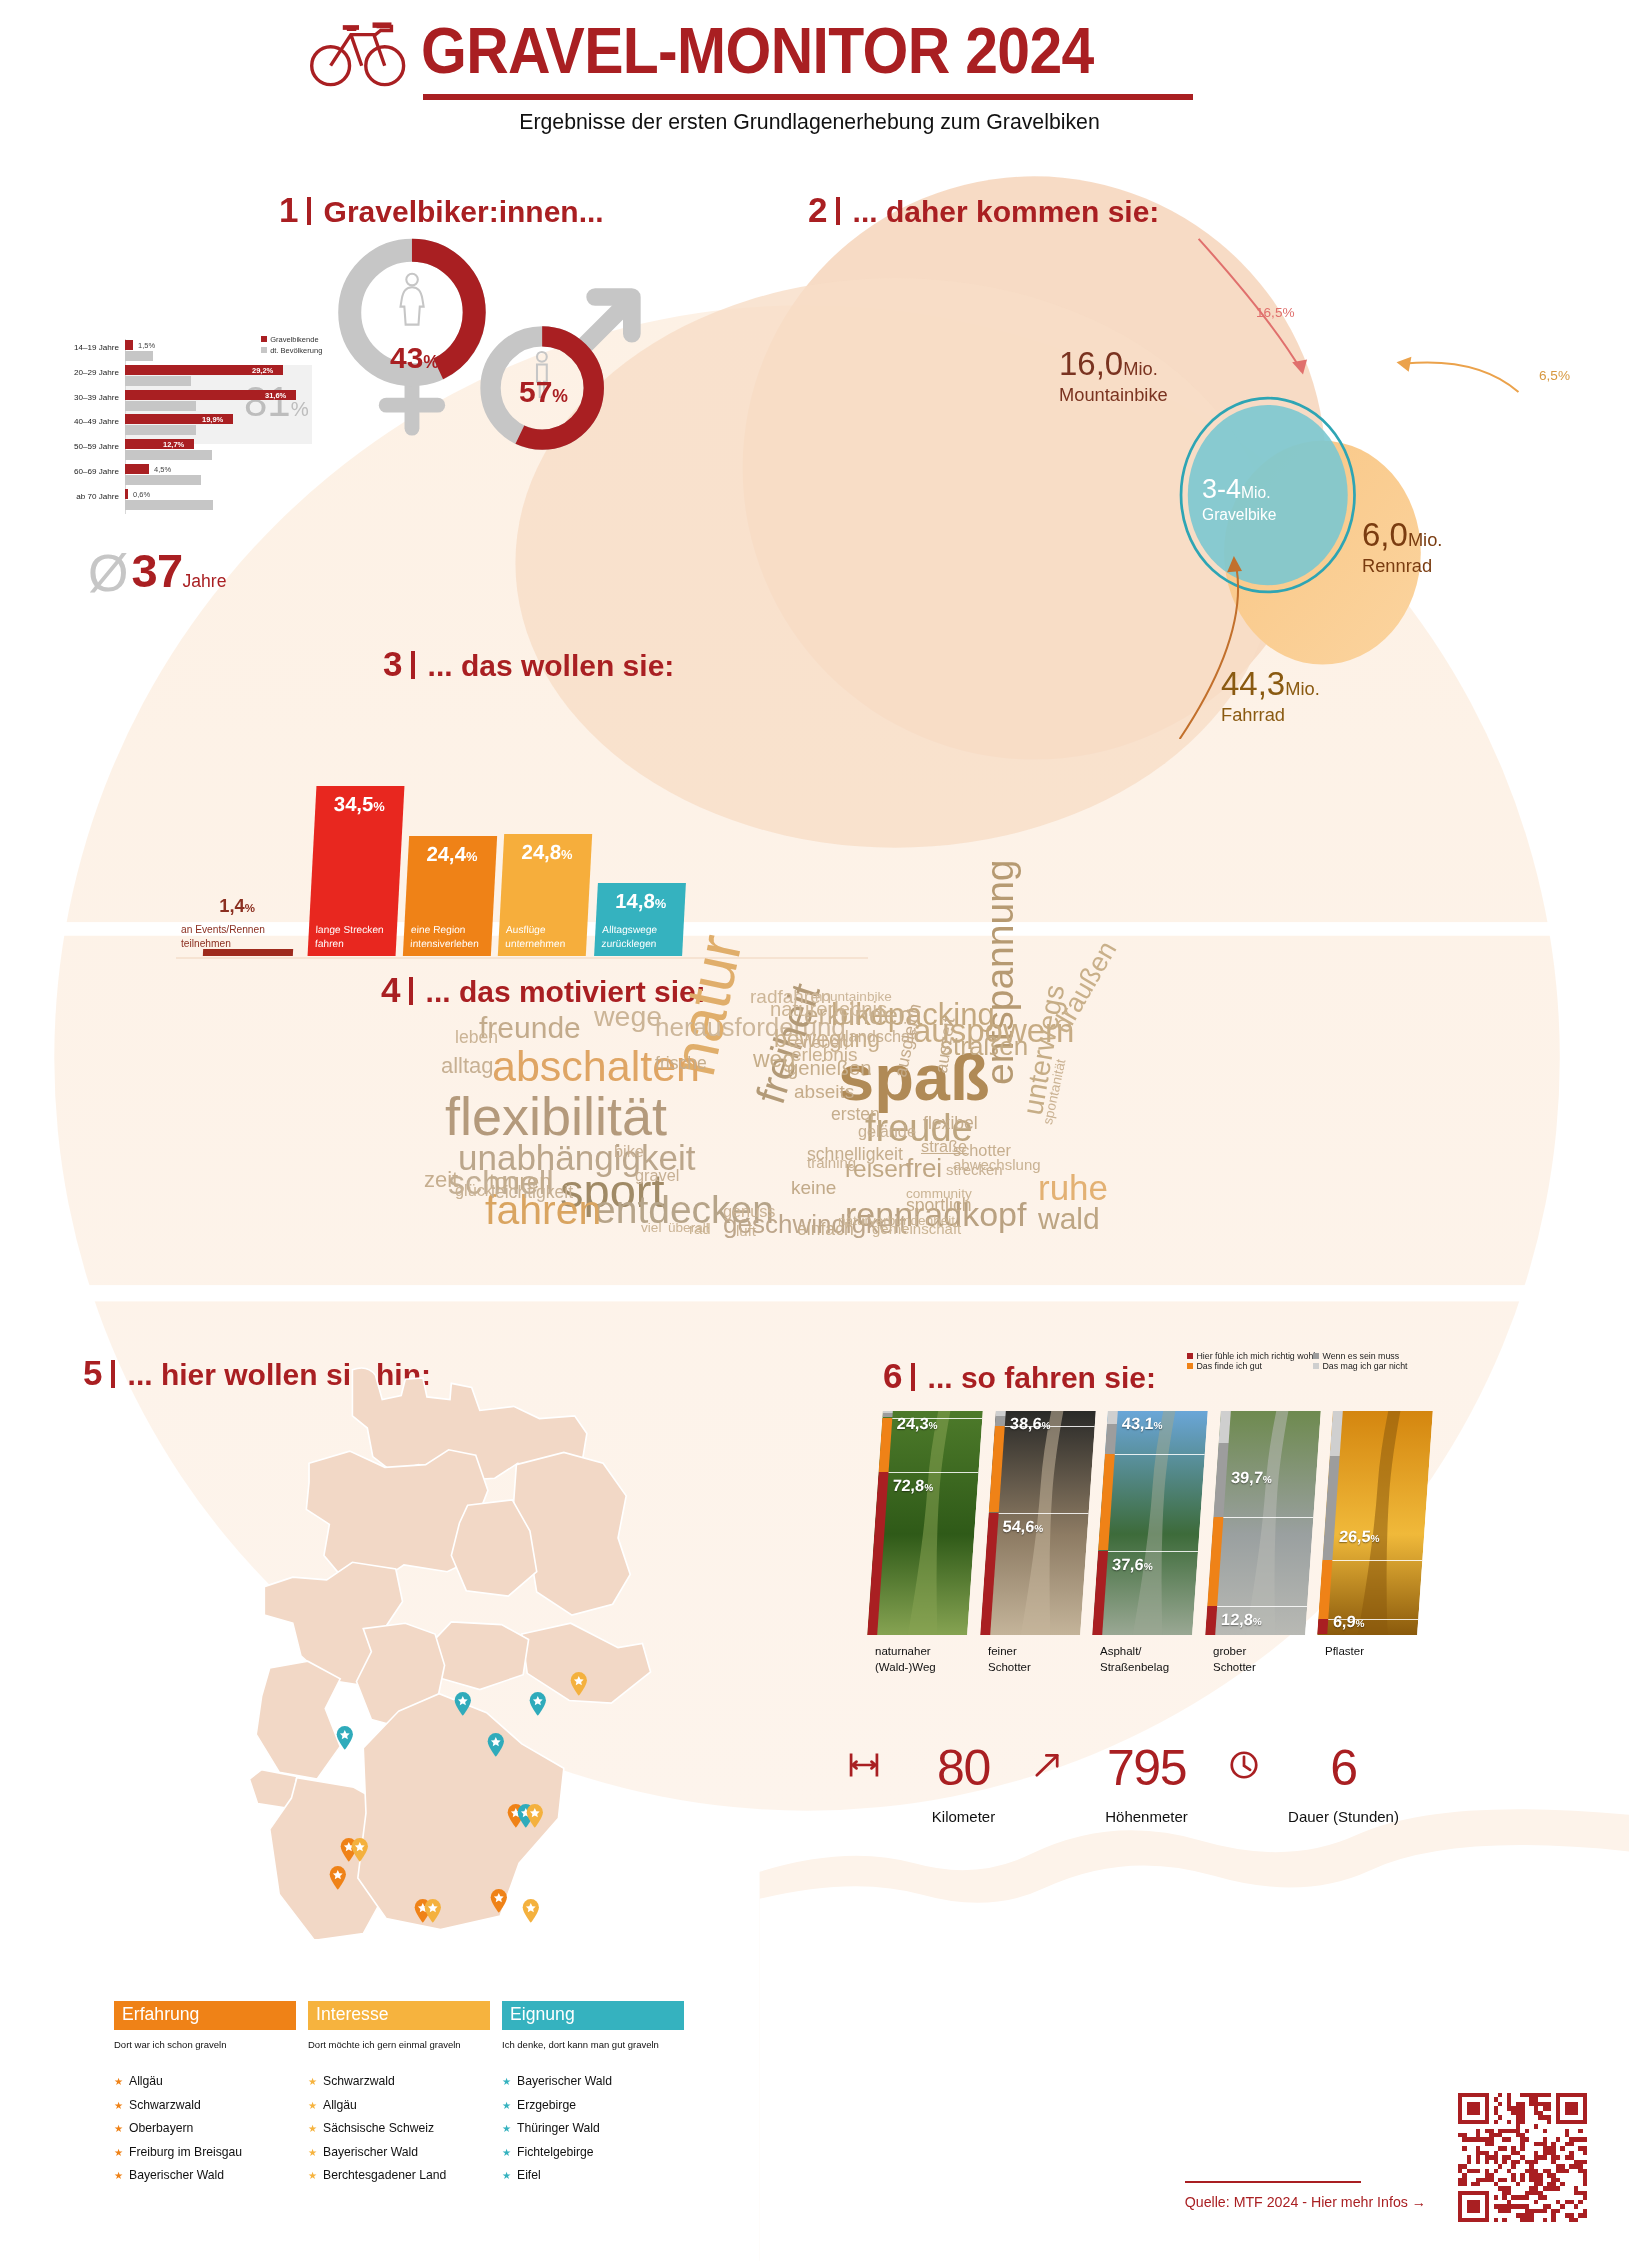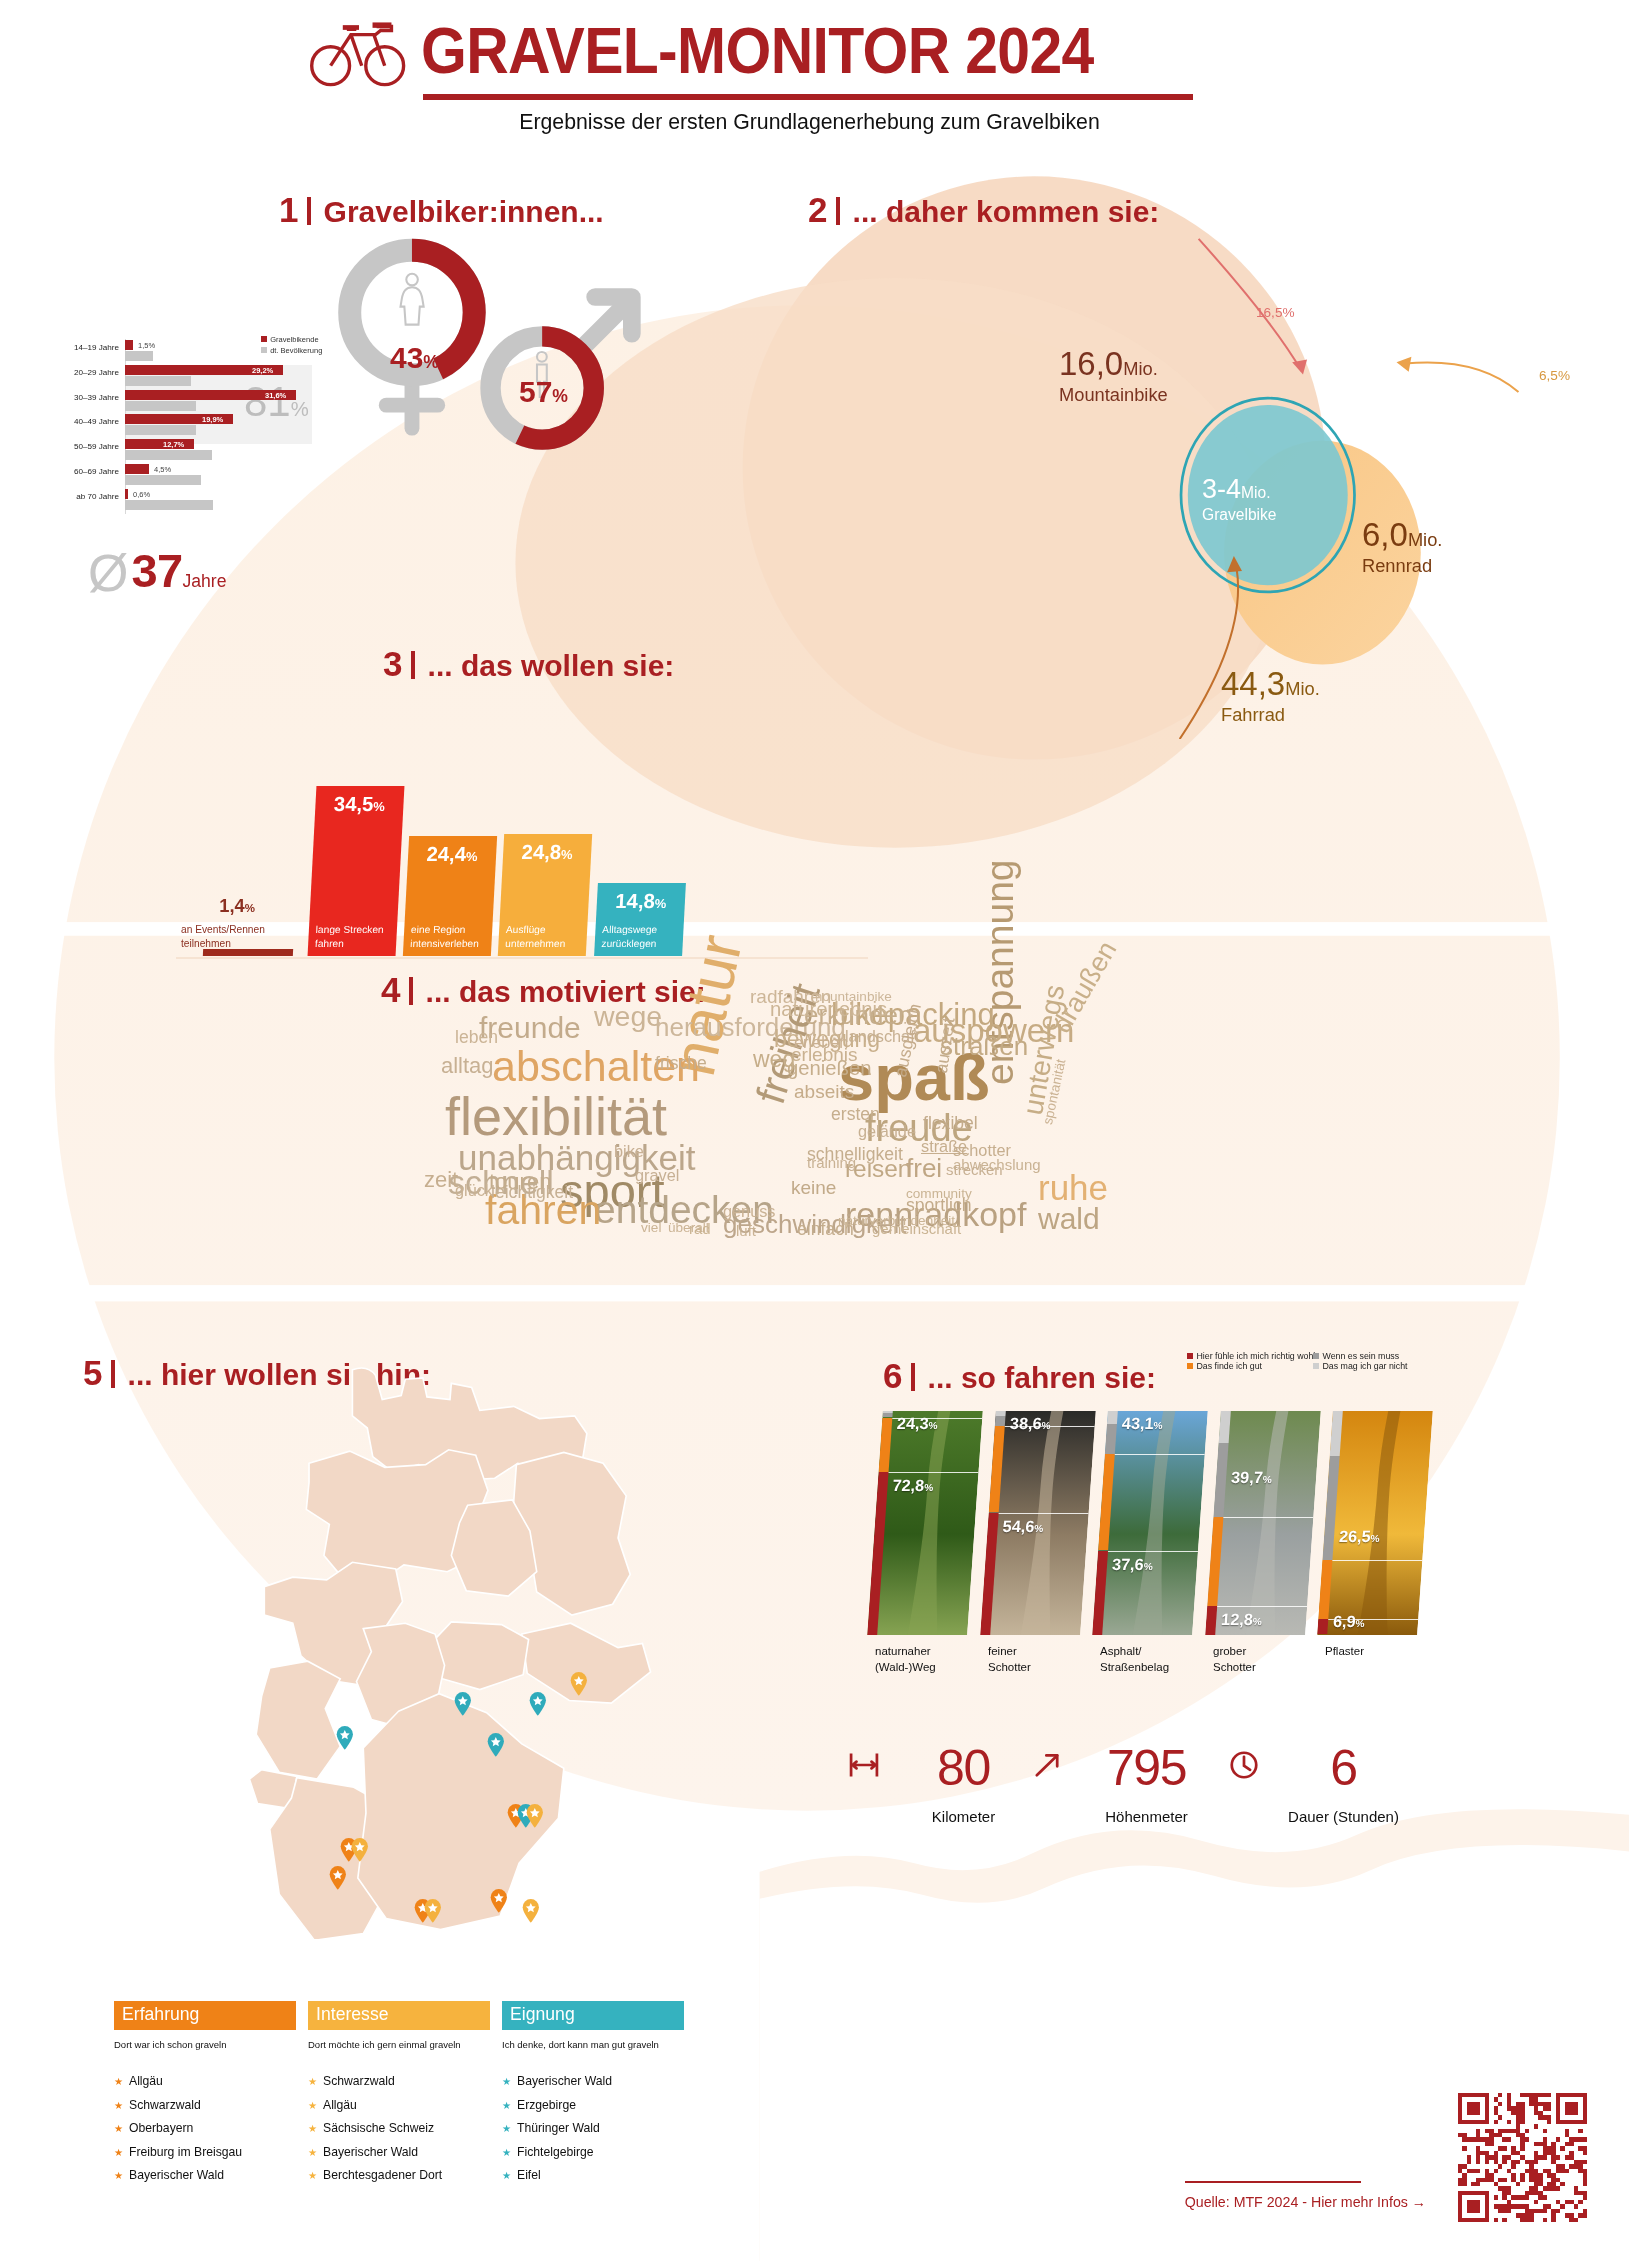--- a/index.html
+++ b/index.html
@@ -720,21 +720,21 @@
         </ul>
       </div>
       <div class="reg-col" style="left: 194px;">
         <div class="reg-head" style="background: rgb(246, 179, 62);">Interesse</div>
         <div class="reg-desc">Dort möchte ich gern einmal graveln</div>
         <ul class="reg-list">
           <li><span class="st" style="color:#f6b33e">★</span><span>Schwarzwald</span></li>
           <li><span class="st" style="color:#f6b33e">★</span><span>Allgäu</span></li>
           <li><span class="st" style="color:#f6b33e">★</span><span>Sächsische Schweiz</span></li>
           <li><span class="st" style="color:#f6b33e">★</span><span>Bayerischer Wald</span></li>
-          <li><span class="st" style="color:#f6b33e">★</span><span>Berchtesgadener Dort</span></li>
+          <li><span class="st" style="color:#f6b33e">★</span><span>Berchtesgadener Land</span></li>
         </ul>
       </div>
       <div class="reg-col" style="left: 388px;">
         <div class="reg-head" style="background: rgb(53, 178, 191);">Eignung</div>
         <div class="reg-desc">Ich denke, dort kann man gut graveln</div>
         <ul class="reg-list">
           <li><span class="st" style="color:#35b2bf">★</span><span>Bayerischer Wald</span></li>
           <li><span class="st" style="color:#35b2bf">★</span><span>Erzgebirge</span></li>
           <li><span class="st" style="color:#35b2bf">★</span><span>Thüringer Wald</span></li>
           <li><span class="st" style="color:#35b2bf">★</span><span>Fichtelgebirge</span></li>

